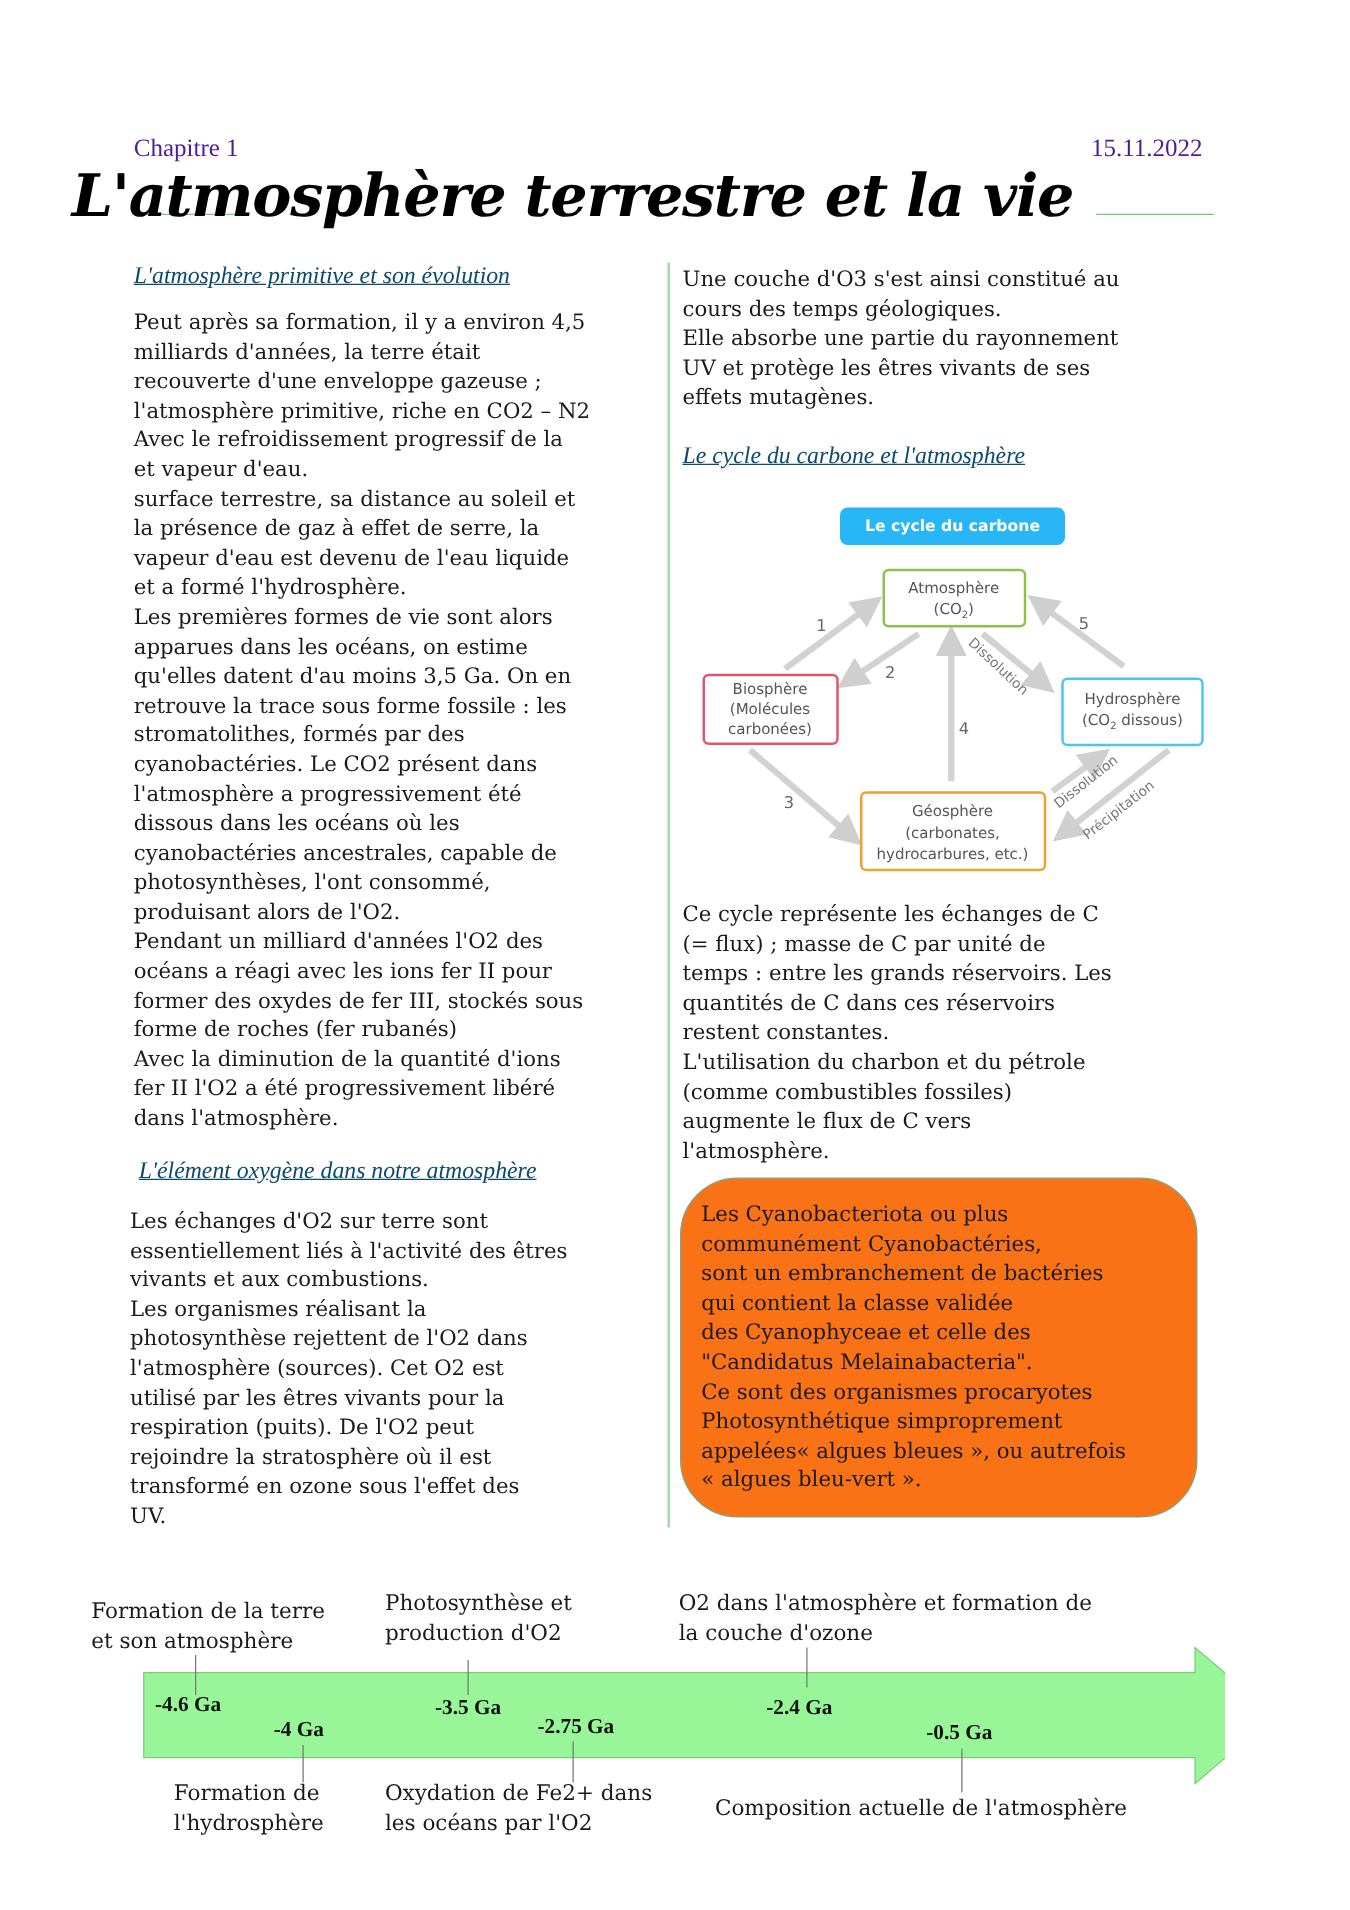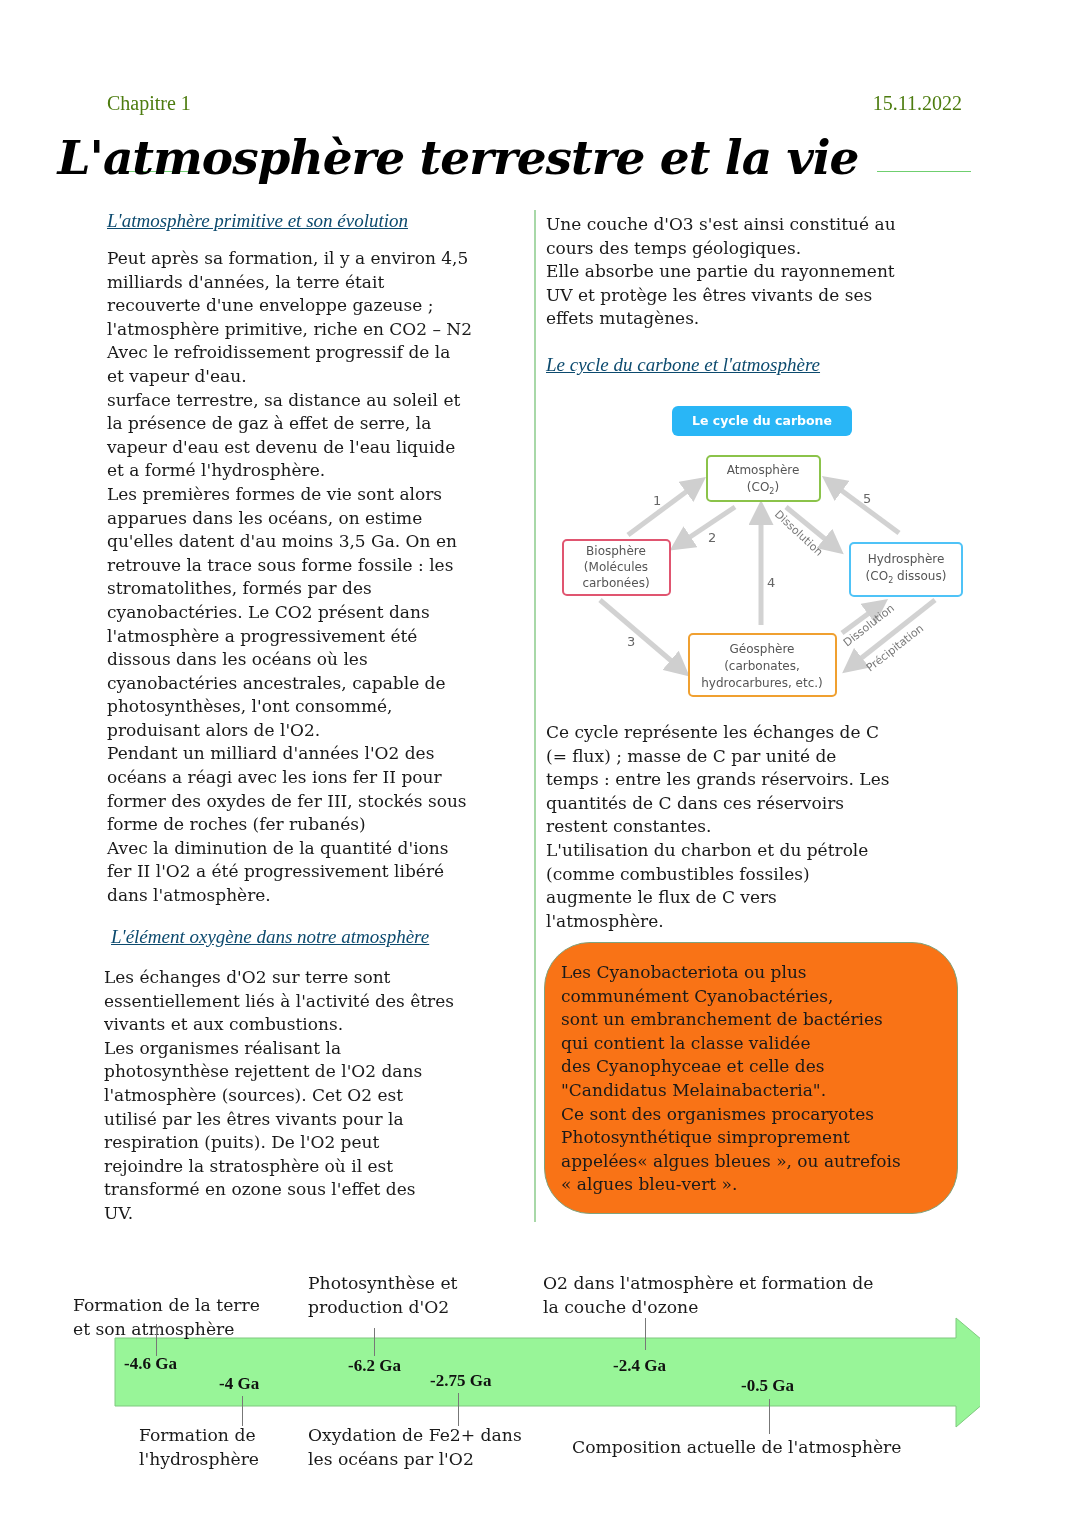--- a/index.html
+++ b/index.html
@@ -1,19 +1,19 @@
 <!DOCTYPE html>
 <html><head>
 <meta charset="utf-8">
 <style>
   html, body { margin: 0; padding: 0; background: #ffffff; }
   body { width: 1080px; height: 1528px; position: relative; overflow: hidden;
          font-family: "DejaVu Serif", serif; color: #1a1a1a; }
   .abs { position: absolute; }
-  .header-left, .header-right { font-family: "Liberation Serif", serif; font-size: 20px; color: #4d7c0f; top: 92px; }
+  .header-left, .header-right { font-family: "Liberation Serif", serif; font-size: 20px; color: #4c1d95; top: 108px; }
   .header-left { left: 107px; }
   .header-right { right: 118px; }
   .title { top: 130px; left: 0; width: 916px; text-align: center;
            font-family: "DejaVu Serif", serif; font-style: italic; font-weight: bold;
            font-size: 47px; letter-spacing: -1px; color: #000; }
   .title-line { height: 1px; background: #6fcf6f; top: 171px; }
   .col-divider { left: 534px; top: 210px; width: 2px; height: 1012px; background: #a8d8a8; }
   .section-title { font-family: "Liberation Serif", serif; font-style: italic; font-size: 19px;
                    text-decoration: underline; color: #0c4a6e; white-space: nowrap; }
   .para { font-family: "DejaVu Serif", serif; font-size: 17px; line-height: 23.6px; color: #1a1a1a; }
@@ -180,40 +180,40 @@
     <p>appelées« algues bleues », ou autrefois</p>
     <p>« algues bleu-vert ».</p>
   </div>
 </div>
 
 <div class="abs timeline">
   <svg class="abs" style="left:0;top:0;" width="920" height="230" viewBox="0 0 920 230">
     <polygon points="55,78 896,78 896,58 960,112 896,167 896,146 55,146" transform="translate(0,0)" fill="#98f598" stroke="#7fc97f" stroke-width="1"></polygon>
   </svg>
 
-  <div class="abs tl-label" style="left:13px;top:18px;margin-top:16px;">
+  <div class="abs tl-label" style="left:13px;top:18px;">
     <div>Formation de la terre</div>
     <div>et son atmosphère</div>
   </div>
   <div class="abs tick" style="left:96px;top:64px;height:32px;"></div>
   <div class="abs tl-date" style="left:64px;top:94px;">-4.6 Ga</div>
 
   <div class="abs tl-date" style="left:159px;top:114px;">-4 Ga</div>
   <div class="abs tick" style="left:182px;top:136px;height:30px;"></div>
   <div class="abs tl-label" style="left:79px;top:164px;">
     <div>Formation de</div>
     <div>l'hydrosphère</div>
   </div>
 
   <div class="abs tl-label" style="left:248px;top:12px;">
     <div>Photosynthèse et</div>
     <div>production d'O2</div>
   </div>
   <div class="abs tick" style="left:314px;top:68px;height:28px;"></div>
-  <div class="abs tl-date" style="left:288px;top:96px;">-6.2 Ga</div>
+  <div class="abs tl-date" style="left:288px;top:96px;">-3.5 Ga</div>
 
   <div class="abs tl-date" style="left:370px;top:111px;">-2.75 Ga</div>
   <div class="abs tick" style="left:398px;top:133px;height:33px;"></div>
   <div class="abs tl-label" style="left:248px;top:164px;">
     <div>Oxydation de Fe2+ dans</div>
     <div>les océans par l'O2</div>
   </div>
 
   <div class="abs tl-label" style="left:483px;top:12px;">
     <div>O2 dans l'atmosphère et formation de</div>

